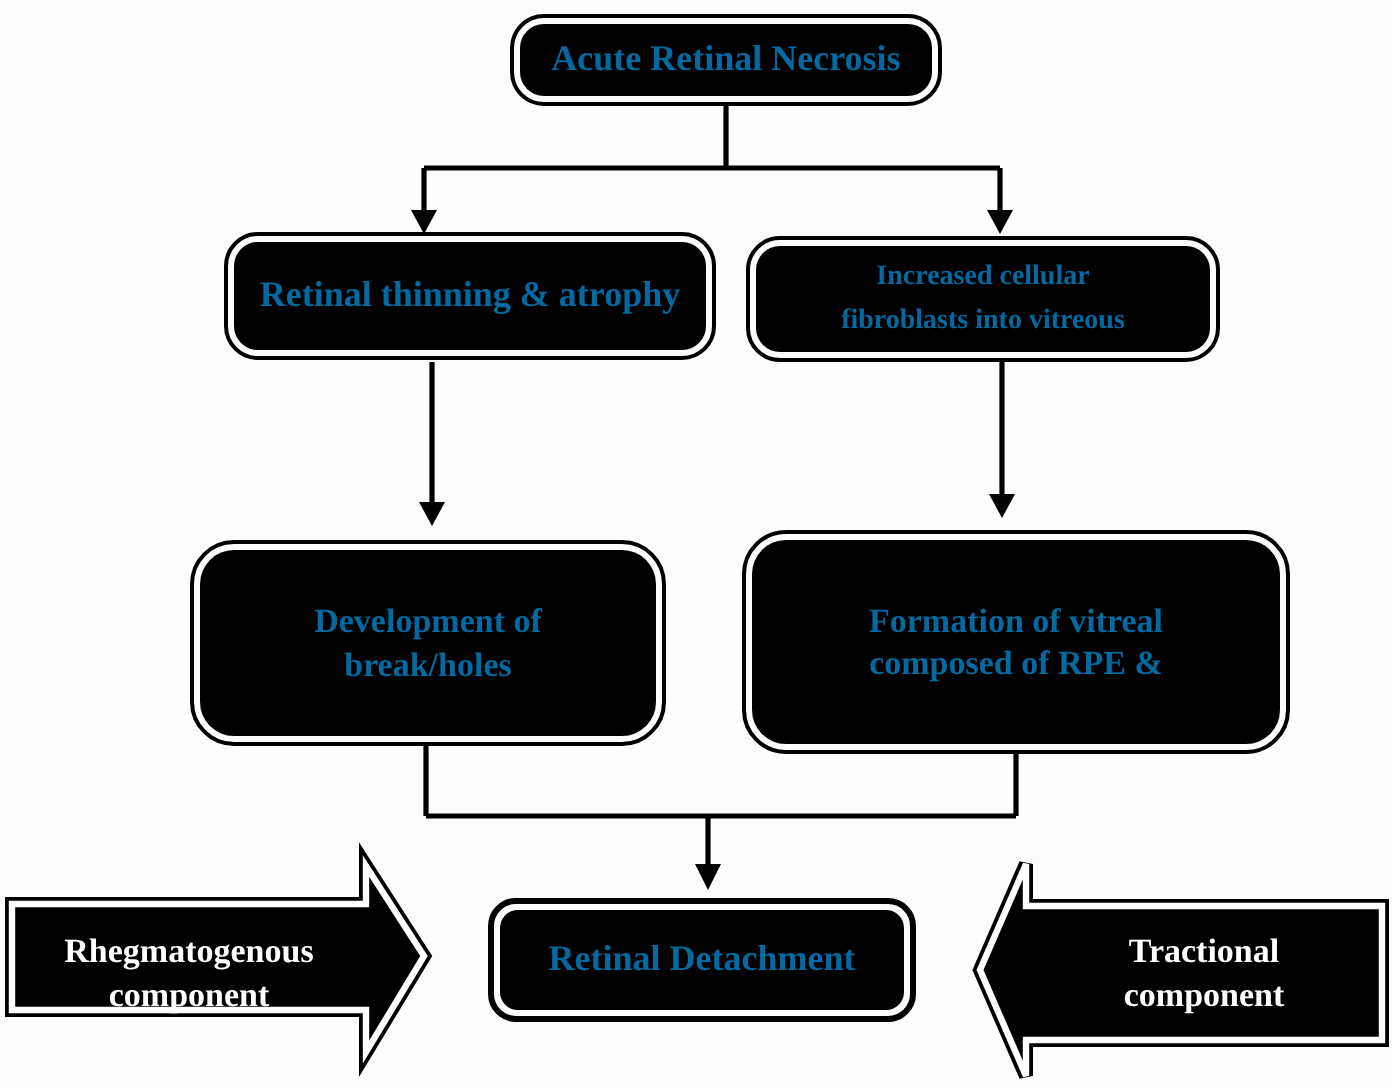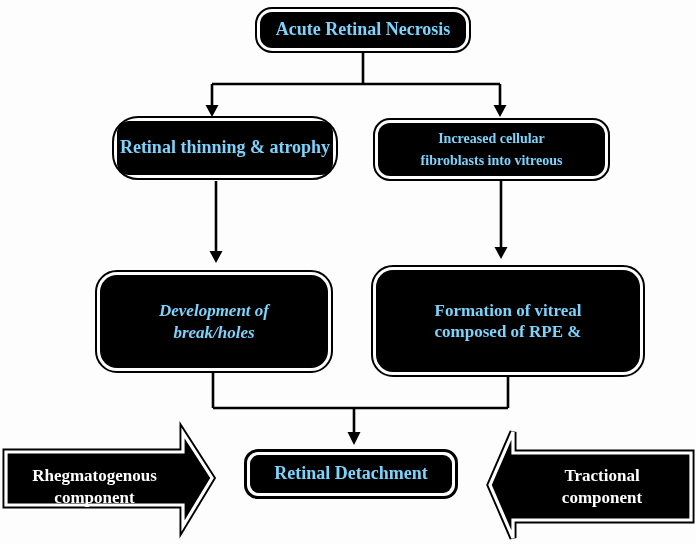--- a/index.html
+++ b/index.html
@@ -43,21 +43,21 @@
     border-radius: 17px;
     padding: 3px;
     z-index: 2;
   }
   .node.thick { border-width: 3px; border-radius: 14px; }
   .node-inner {
     width: 100%;
     height: 100%;
     background: #000000;
     border-radius: 12px;
-    color: #7dd3fc;
+    color: #0369a1;
     display: flex;
     flex-direction: column;
     align-items: center;
     justify-content: center;
     text-align: center;
     font-weight: 700;
     font-size: 17px;
     line-height: 21.5px;
   }
   .node-inner.big { font-size: 18px; }
@@ -105,48 +105,48 @@
       <polygon class="blockInner" points="691,453 513,453 513,432 490,485 513,538 513,520 691,520"></polygon>
     </g>
   </svg>
 
   <div class="node" style="left:255px; top:7px; width:216px; height:46px;">
     <div class="node-inner big">
       <span class="ln">Acute Retinal Necrosis</span>
     </div>
   </div>
 
-  <div class="node" style="left:112px; top:116px; width:226px; height:64px;border-radius:26px;">
+  <div class="node" style="left:112px; top:116px; width:246px; height:64px;">
     <div class="node-inner big">
       <span class="ln">Retinal thinning &amp; atrophy</span>
     </div>
   </div>
 
   <div class="node" style="left:373px; top:118px; width:237px; height:63px;">
     <div class="node-inner" style="font-size:14px;">
       <span class="ln">Increased cellular</span>
       <span class="ln">fibroblasts into vitreous</span>
     </div>
   </div>
 
-  <div class="node" style="left:95px; top:270px; width:238px; height:103px; border-radius:22px;font-style:italic;">
+  <div class="node" style="left:95px; top:270px; width:238px; height:103px; border-radius:22px;">
     <div class="node-inner" style="border-radius:17px;">
       <span class="ln">Development of</span>
       <span class="ln">break/holes</span>
     </div>
   </div>
 
   <div class="node" style="left:371px; top:265px; width:274px; height:112px; border-radius:22px;">
     <div class="node-inner" style="border-radius:17px;">
       <span class="ln">Formation of vitreal</span>
       <span class="ln">composed of RPE &amp;</span>
     </div>
   </div>
 
-  <div class="node thick" style="left:244px; top:449px; width:214px; height:50px;">
+  <div class="node thick" style="left:244px; top:449px; width:214px; height:62px;">
     <div class="node-inner big" style="border-radius:9px;">
       <span class="ln">Retinal Detachment</span>
     </div>
   </div>
 
   <div class="arrow-label" style="left:6px; top:452px; width:177px; height:70px;">
     <span class="ln">Rhegmatogenous</span>
     <span class="ln">component</span>
   </div>
 

